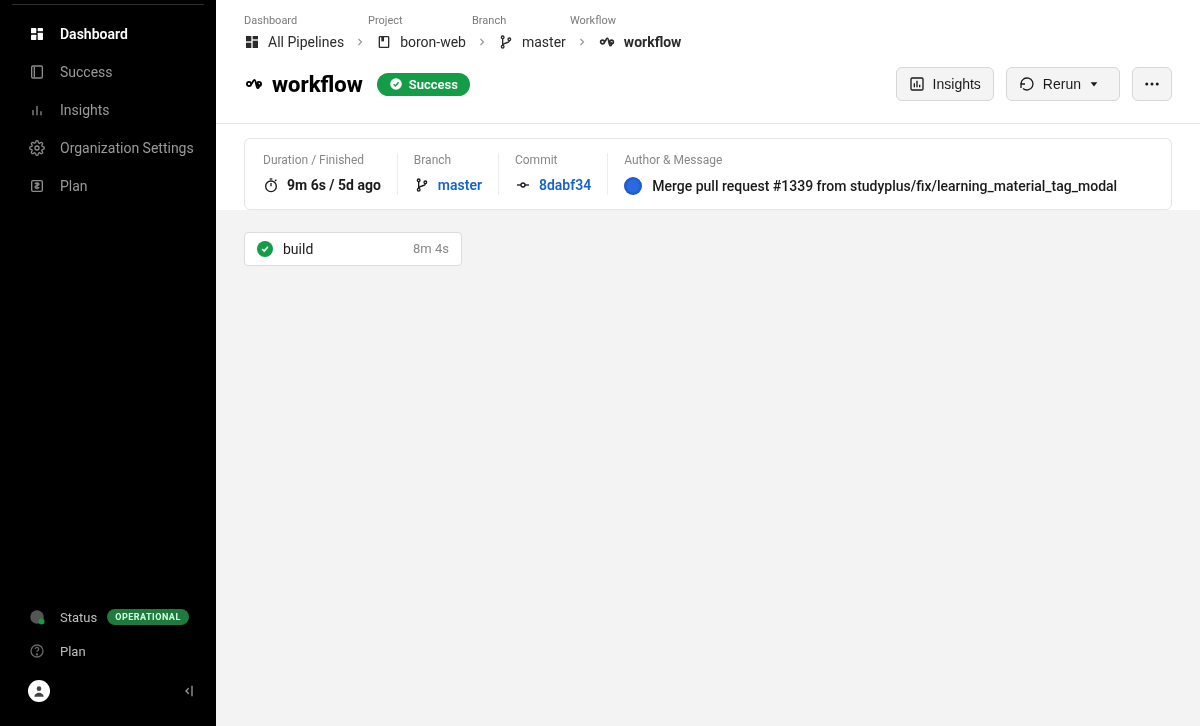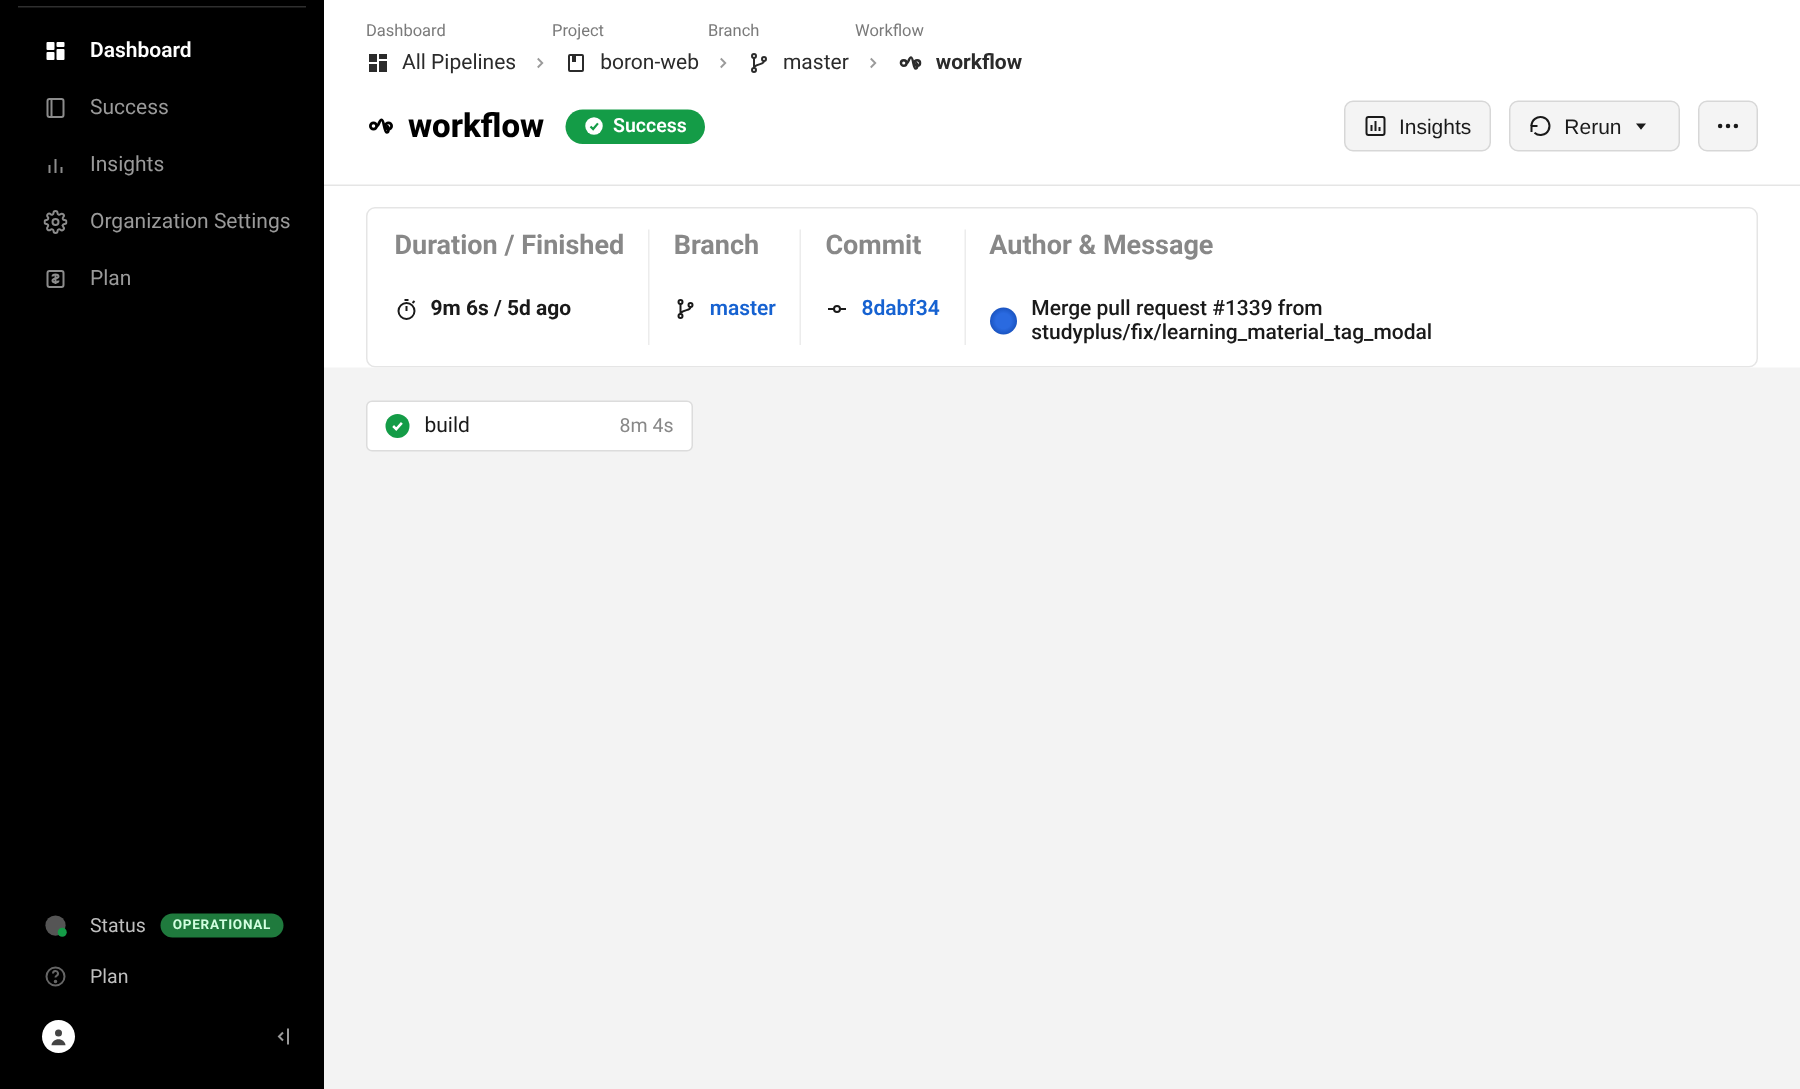--- a/index.html
+++ b/index.html
@@ -65,28 +65,28 @@
   .btn.rerun .caret { margin-left:8px; margin-right:0; }
   .btn.icon-only { padding:7px 10px; }
   .btn.icon-only svg { margin:0; }
 
   
   .summary-wrap { padding:14px 28px 0 28px; }
   .summary-card { display:flex; border:1px solid #e5e5e5; border-radius:6px; background:#fff; padding:14px 18px; }
   .s-col { padding:0 16px; display:flex; flex-direction:column; }
   .s-col.first { padding-left:0; }
   .s-col + .s-col { border-left:1px solid #ececec; }
-  .s-label { font-size:18px; color:#888; margin-bottom:24px;font-weight:bold; }
+  .s-label { font-size:12px; color:#888; margin-bottom:10px; }
   .s-value-row { display:flex; align-items:center; font-size:14px; color:#1a1a1a; font-weight:500; }
   .s-value-row .ic { margin-right:8px; }
   .link { color:#1662d1; font-weight:600; cursor:pointer; }
   .author-avatar { width:18px; height:18px; border-radius:50%; background:radial-gradient(circle at 50% 50%, #2a6ae0 40%, #0b3fa3 100%); margin-right:10px; flex-shrink:0; }
 
   .content-area { flex:1; background:#f3f3f3; padding:22px 28px; min-width:0; }
-  .job-card { width:218px; border:1px solid #dcdcdc; border-radius:4px; background:#fff; display:flex; align-items:center; padding:8px 12px; cursor:pointer; }
+  .job-card { width:218px; border:1px solid #dcdcdc; border-radius:4px; background:#fff; display:flex; padding:8px 12px; cursor:pointer; }
   .job-status { width:16px; height:16px; border-radius:50%; background:#149c47; display:flex; align-items:center; justify-content:center; margin-right:10px; flex-shrink:0; }
   .job-name { font-size:14px; color:#1a1a1a; }
   .job-time { margin-left:auto; font-size:13px; color:#888; }
 
   svg { display:block; }
 </style>
 </head>
 <body>
 
 <div class="app">

